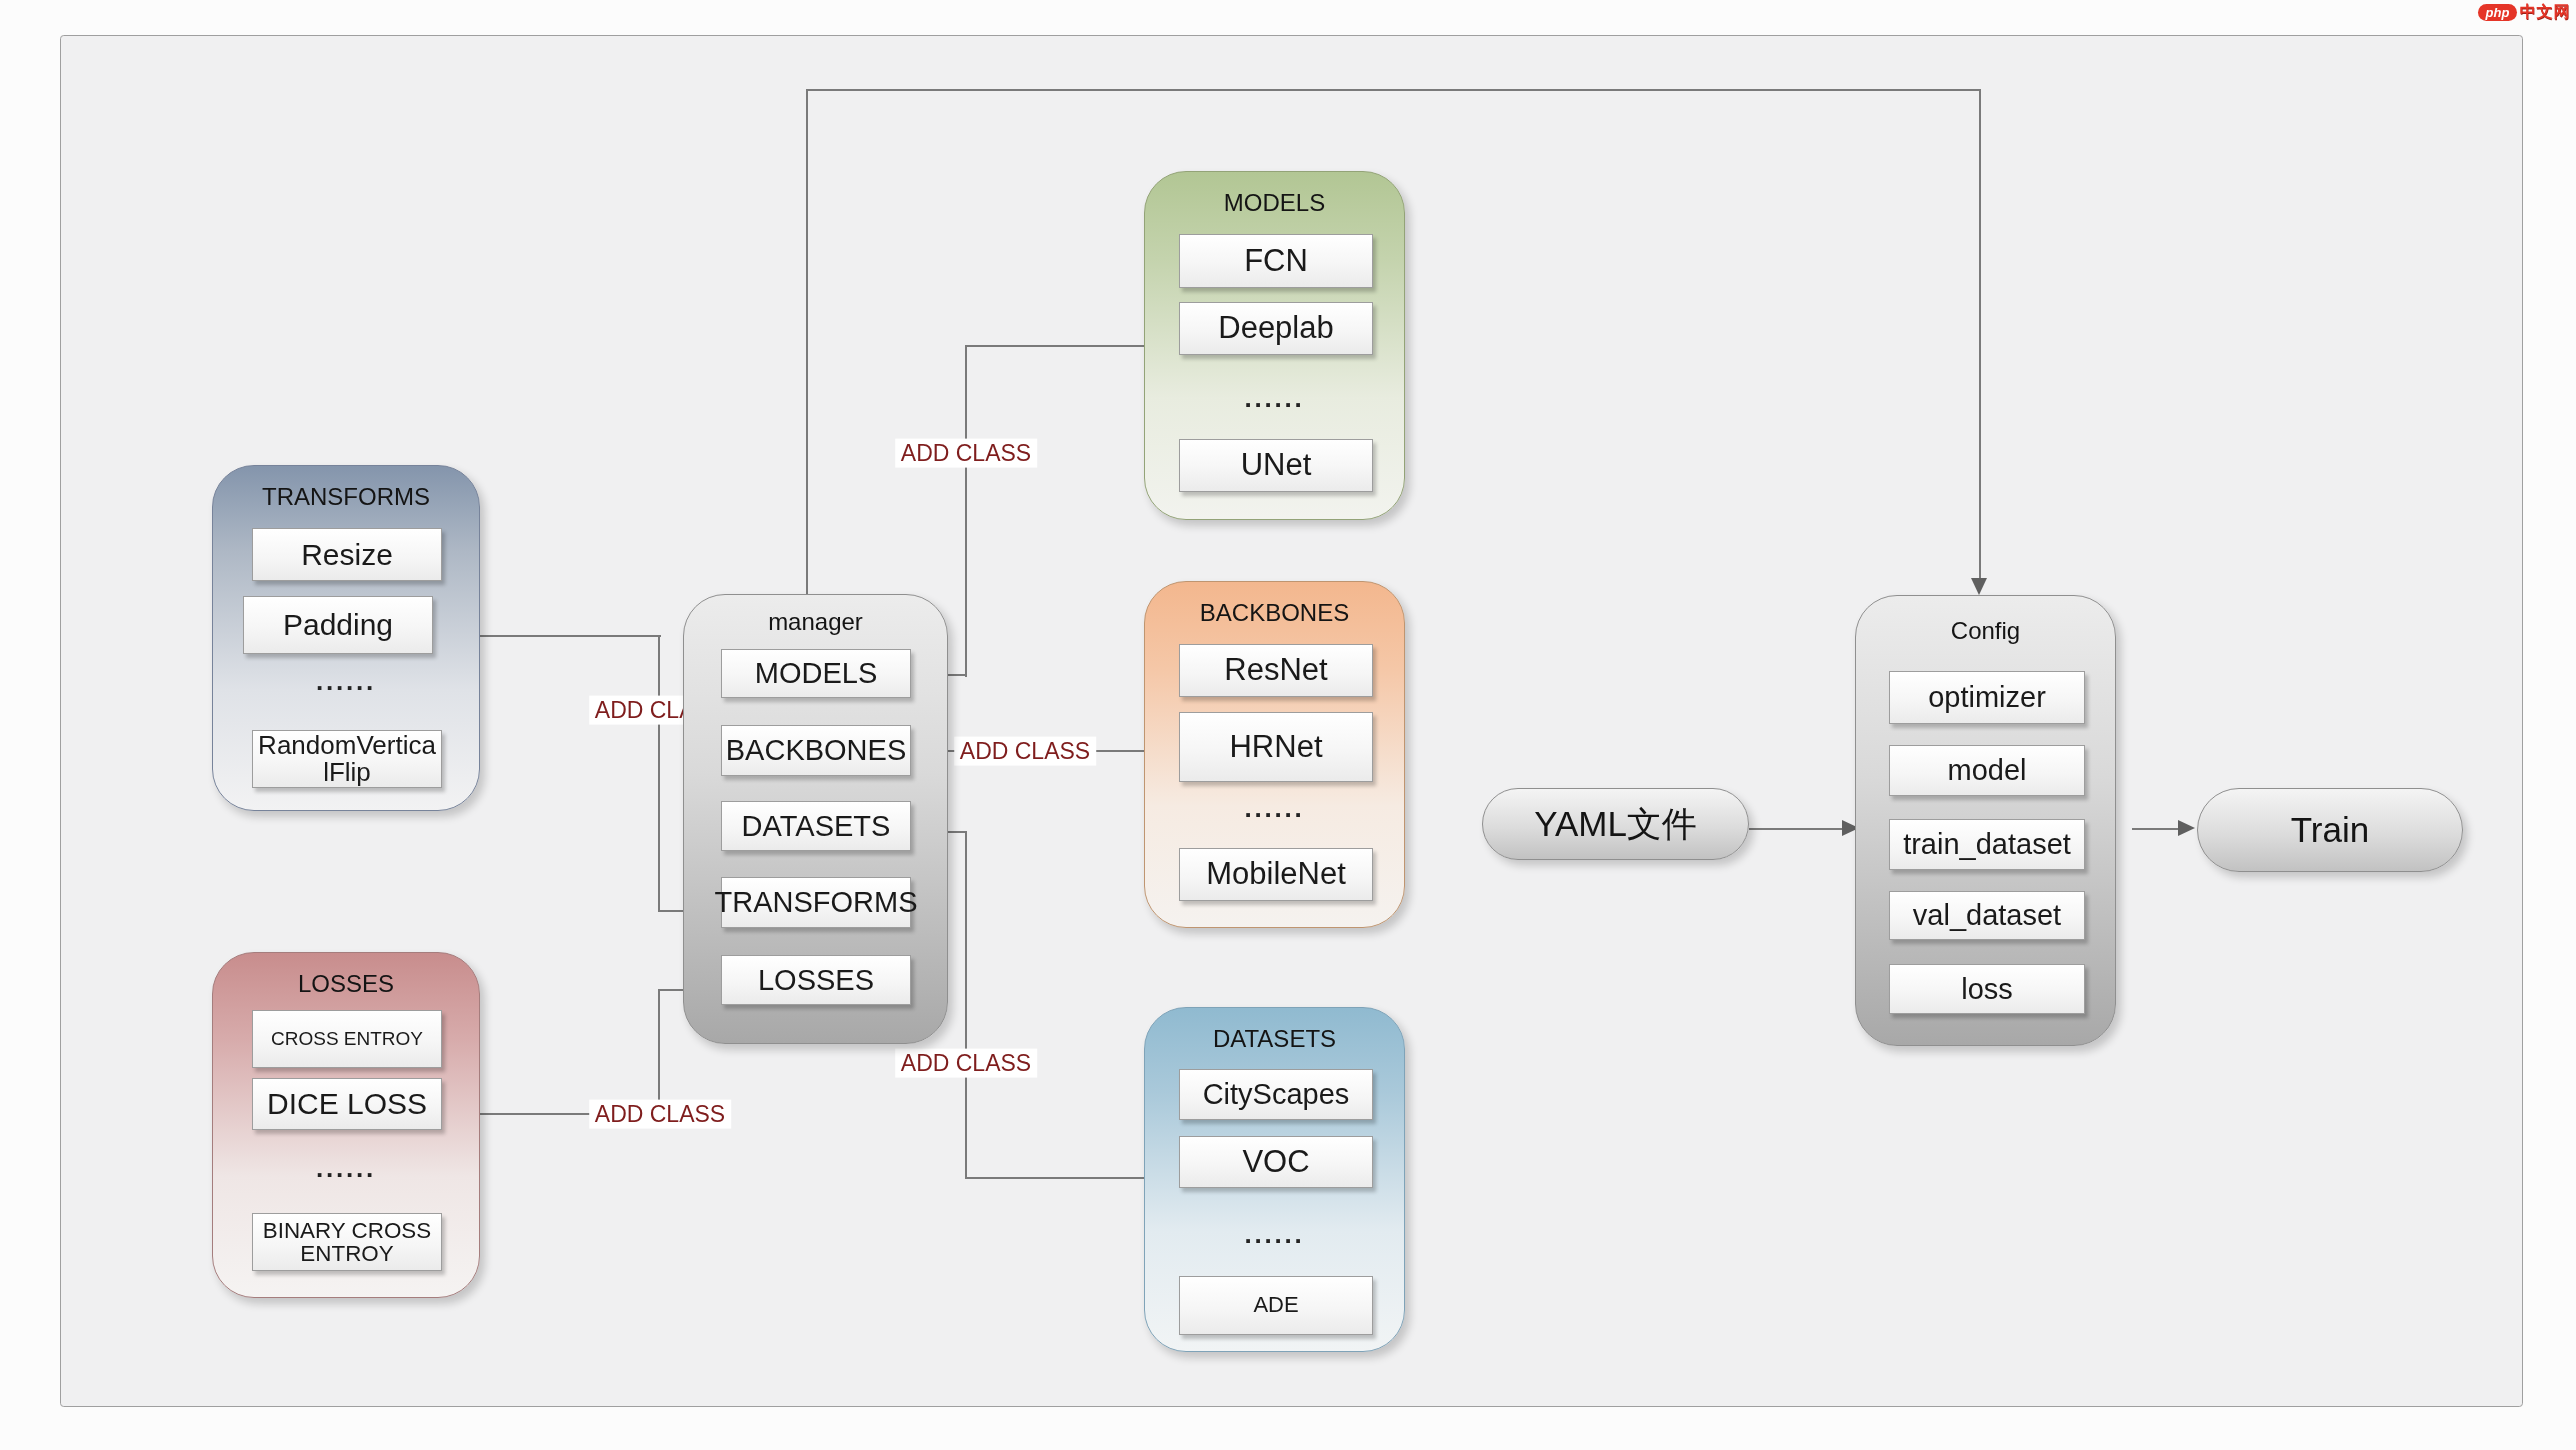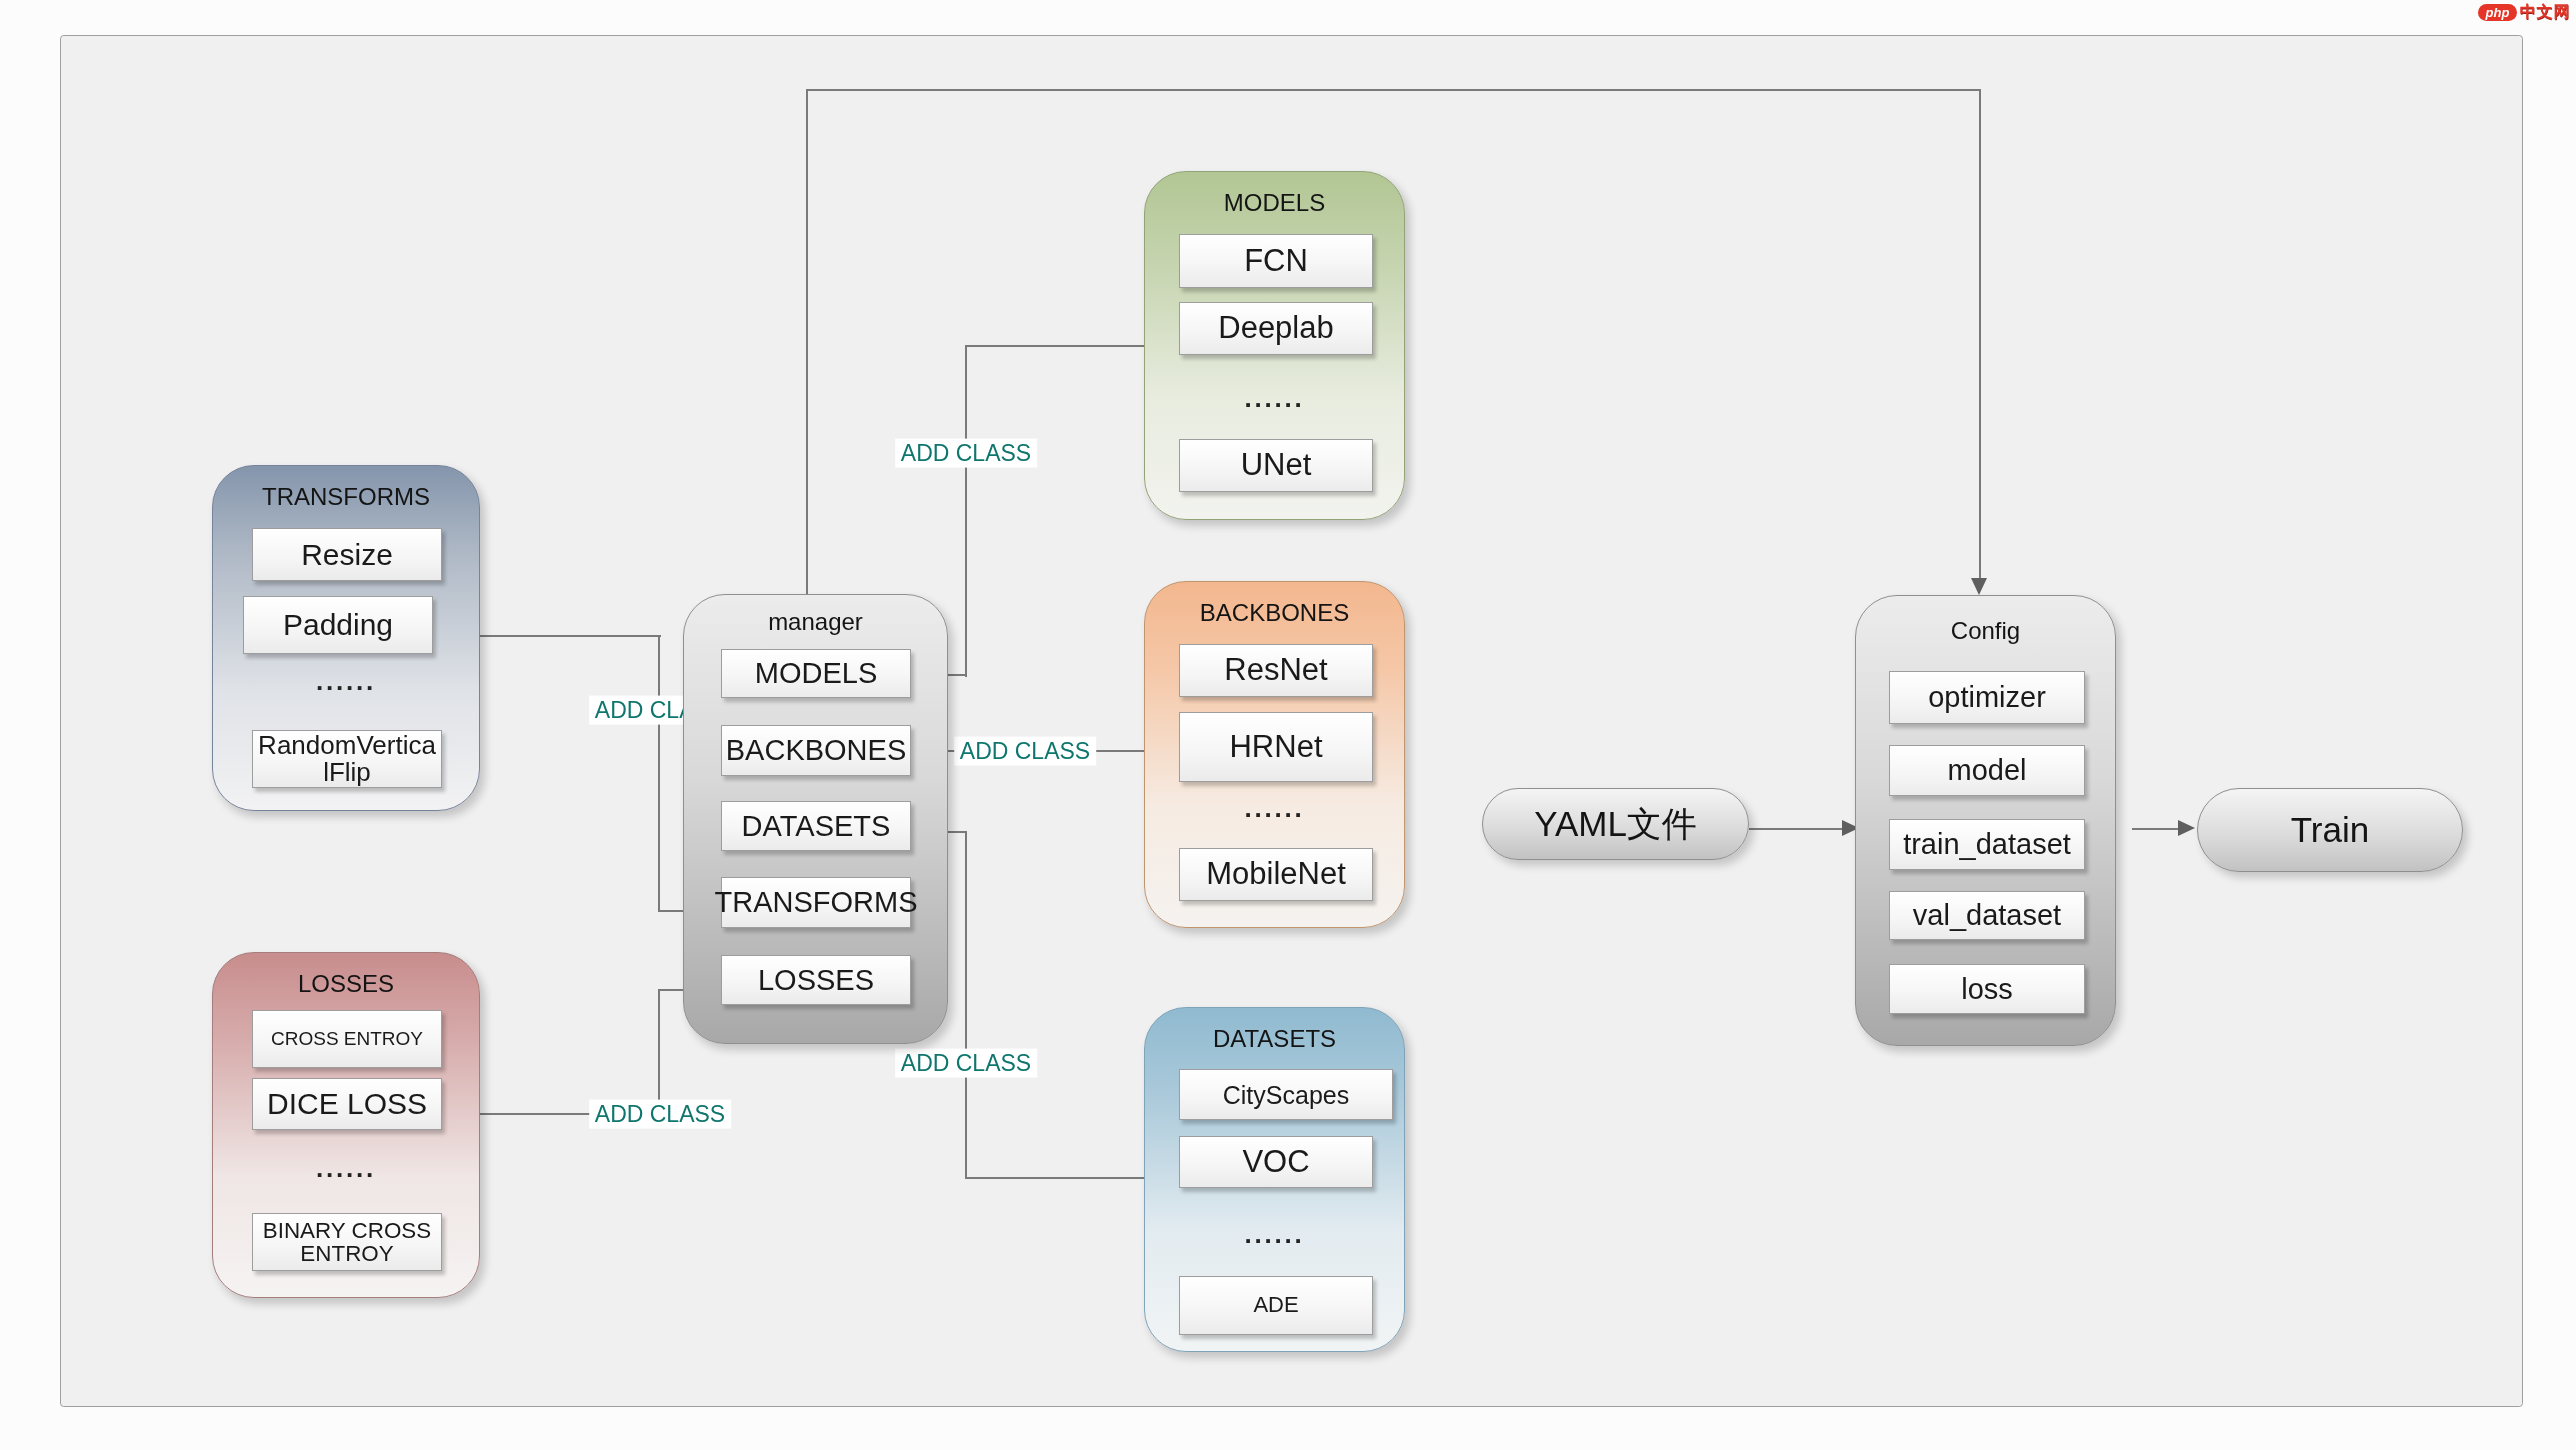--- a/index.html
+++ b/index.html
@@ -45,21 +45,21 @@
 
   
   .seg { position:absolute; background:#7a7a7a; }
   .seg.h { height:1.9px; } .seg.v { width:1.9px; }
   .arr { position:absolute; width:0; height:0; }
   .arr.right { border-top:8.4px solid transparent; border-bottom:8.4px solid transparent; border-left:17px solid #5f5f5f; }
   .arr.left  { border-top:8.4px solid transparent; border-bottom:8.4px solid transparent; border-right:17px solid #5f5f5f; }
   .arr.down  { border-left:8.4px solid transparent; border-right:8.4px solid transparent; border-top:17px solid #5f5f5f; }
 
   .edge-label { position:absolute; transform:translate(-50%,-50%); background:#ffffff;
-                font-size:23px; color:#0f766e; padding:0.9px 5.6px; white-space:nowrap; }
+                font-size:23px; color:#7f1d1d; padding:0.9px 5.6px; white-space:nowrap; }
 
   .break-all { word-break:break-all; }
 </style>
 </head>
 <body>
 
 <div id="screen">
 
   <div class="canvas"></div>
 
@@ -143,21 +143,21 @@
   <div class="group g-backbones" style="left:1144px;top:581px;width:261px;height:347px">
     <div class="group-title" style="top:17px">BACKBONES</div>
     <div class="item" style="left:34px;top:62px;width:194px;height:53px;font-size:31px">ResNet</div>
     <div class="item" style="left:34px;top:130px;width:194px;height:70px;font-size:31px">HRNet</div>
     <div class="dots" style="top:211px">......</div>
     <div class="item" style="left:34px;top:266px;width:194px;height:53px;font-size:31px">MobileNet</div>
   </div>
 
   <div class="group g-datasets" style="left:1144px;top:1007px;width:261px;height:345px">
     <div class="group-title" style="top:17px">DATASETS</div>
-    <div class="item" style="left:34px;top:61px;width:214px;height:51px;font-size:25px">CityScapes</div>
+    <div class="item" style="left:34px;top:61px;width:194px;height:51px;font-size:29px">CityScapes</div>
     <div class="item" style="left:34px;top:128px;width:194px;height:52px;font-size:31px">VOC</div>
     <div class="dots" style="top:211px">......</div>
     <div class="item" style="left:34px;top:268px;width:194px;height:59px;font-size:22px">ADE</div>
   </div>
 
   <div class="group g-neutral" style="left:1855px;top:595px;width:261px;height:451px">
     <div class="group-title" style="top:20.5px">Config</div>
     <div class="item" style="left:33px;top:75px;width:196px;height:53px;font-size:29px">optimizer</div>
     <div class="item" style="left:33px;top:149px;width:196px;height:51px;font-size:29px">model</div>
     <div class="item" style="left:33px;top:223px;width:196px;height:51px;font-size:29px">train_dataset</div>

